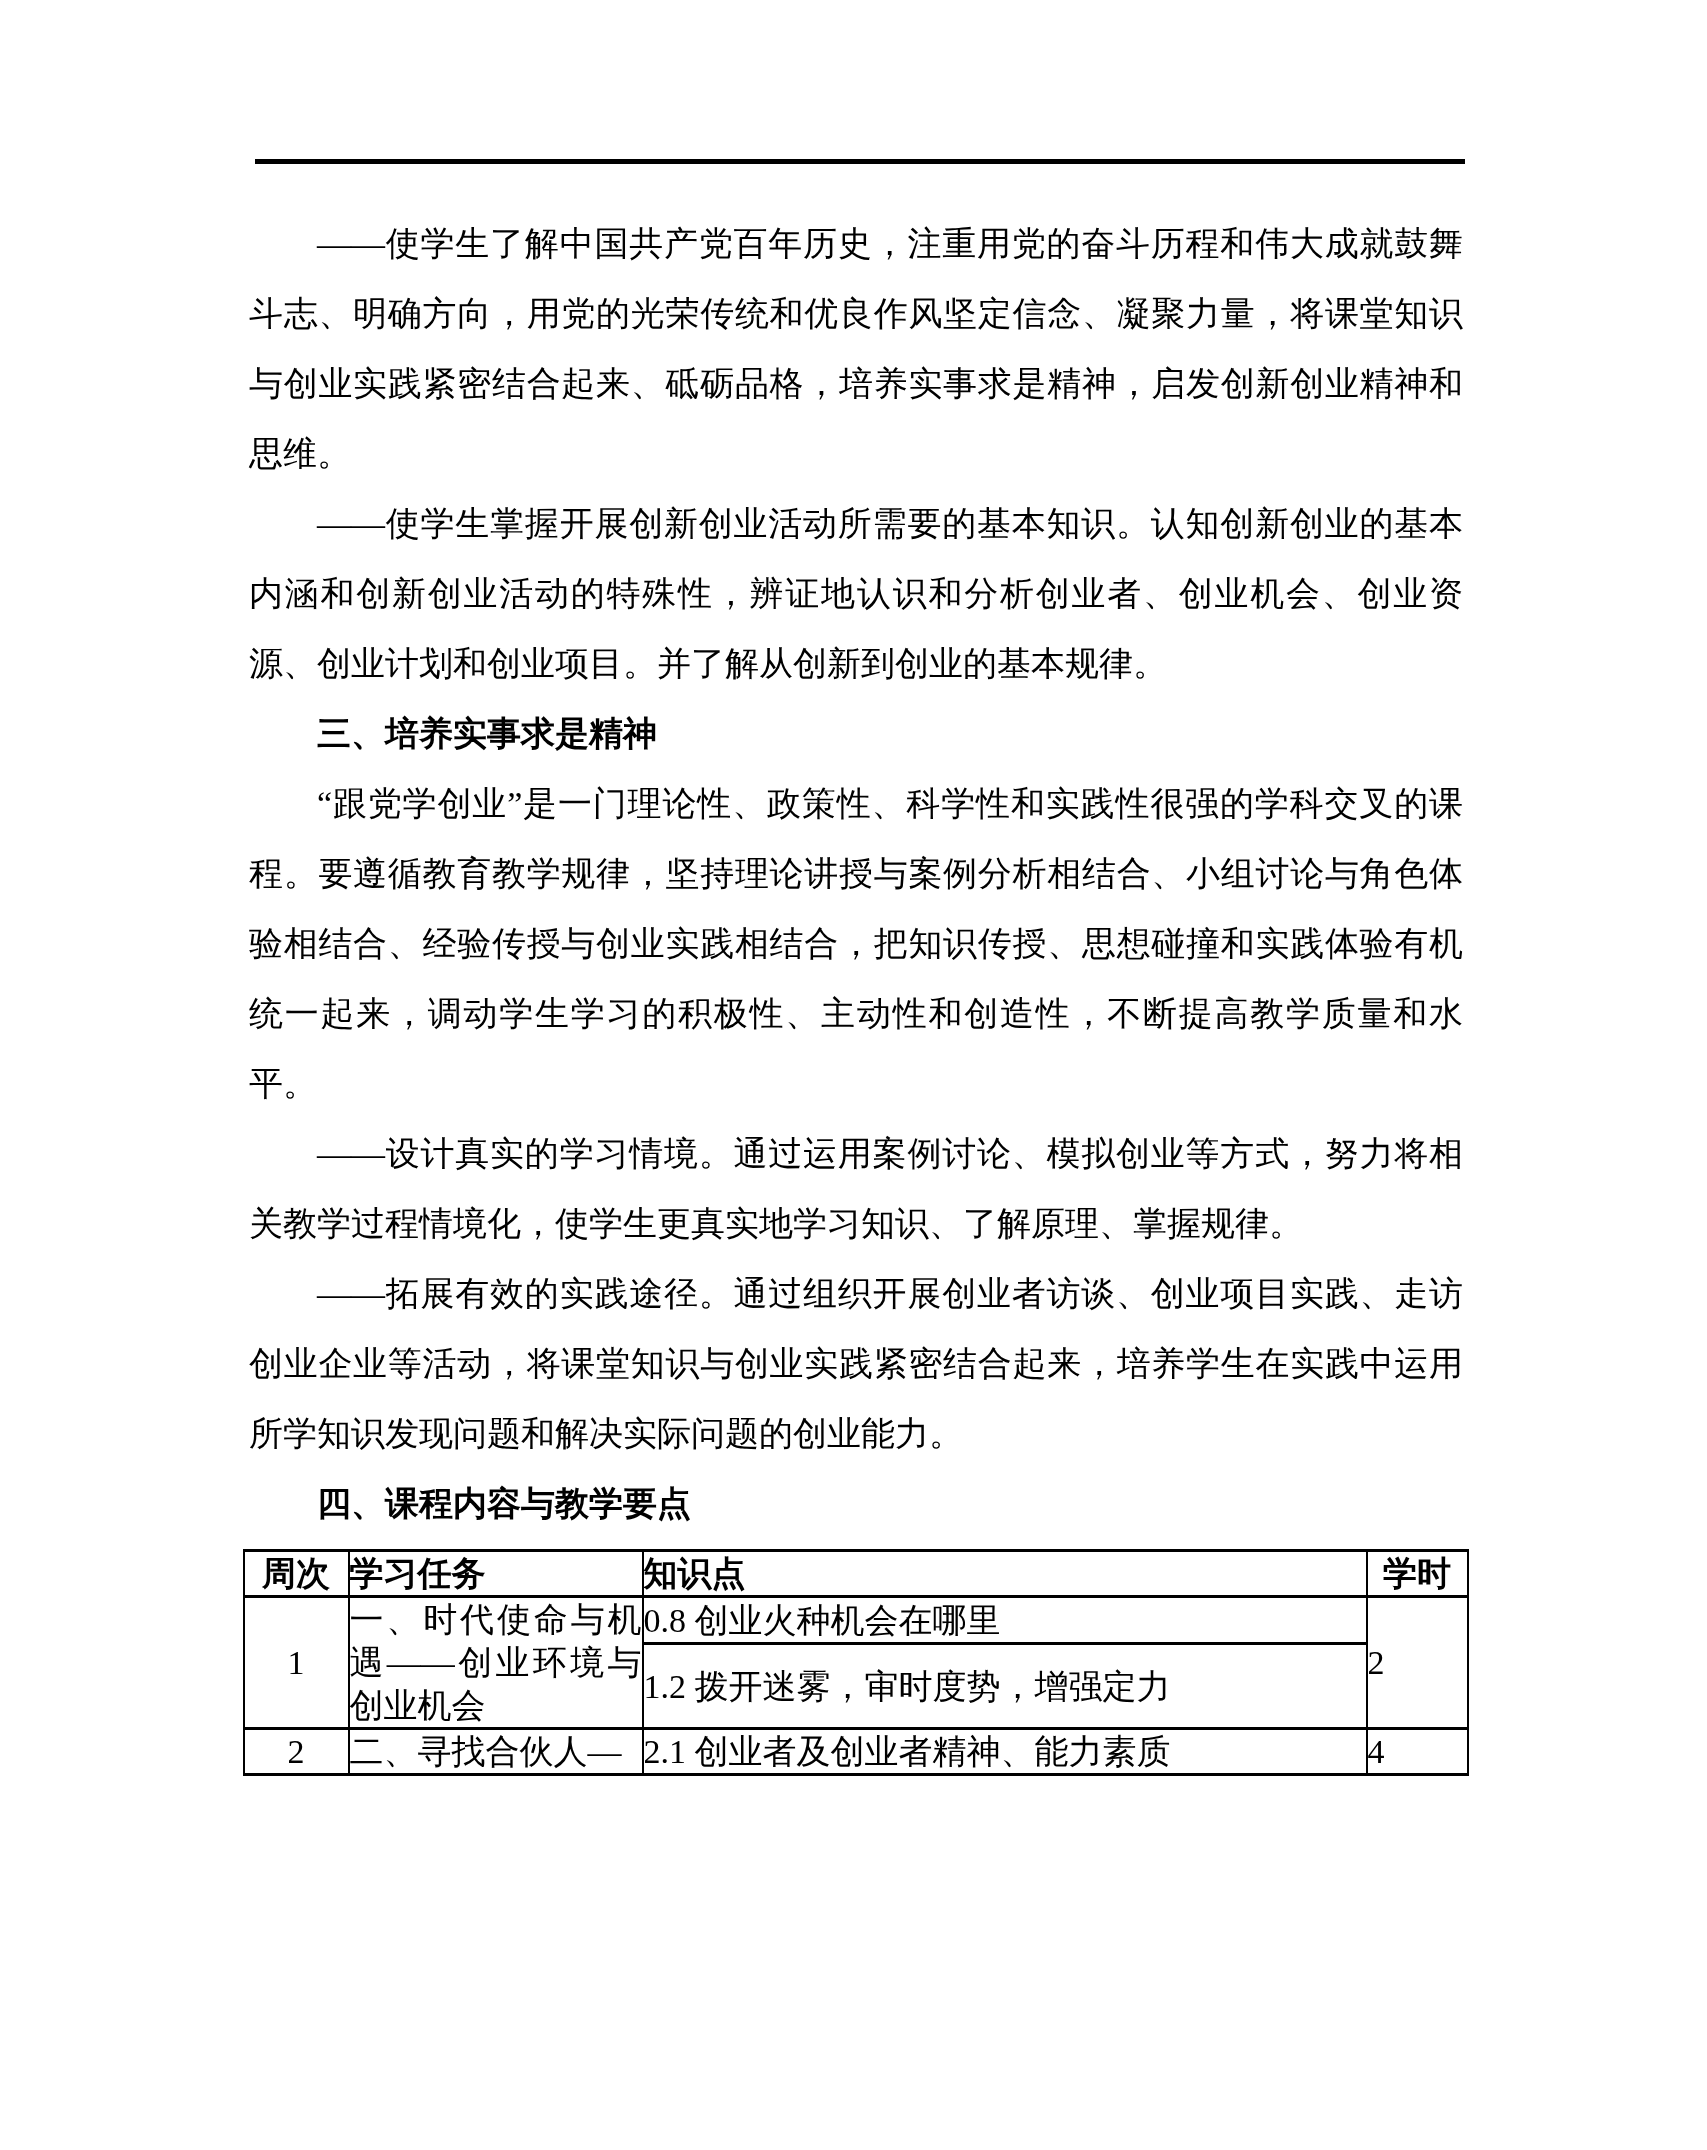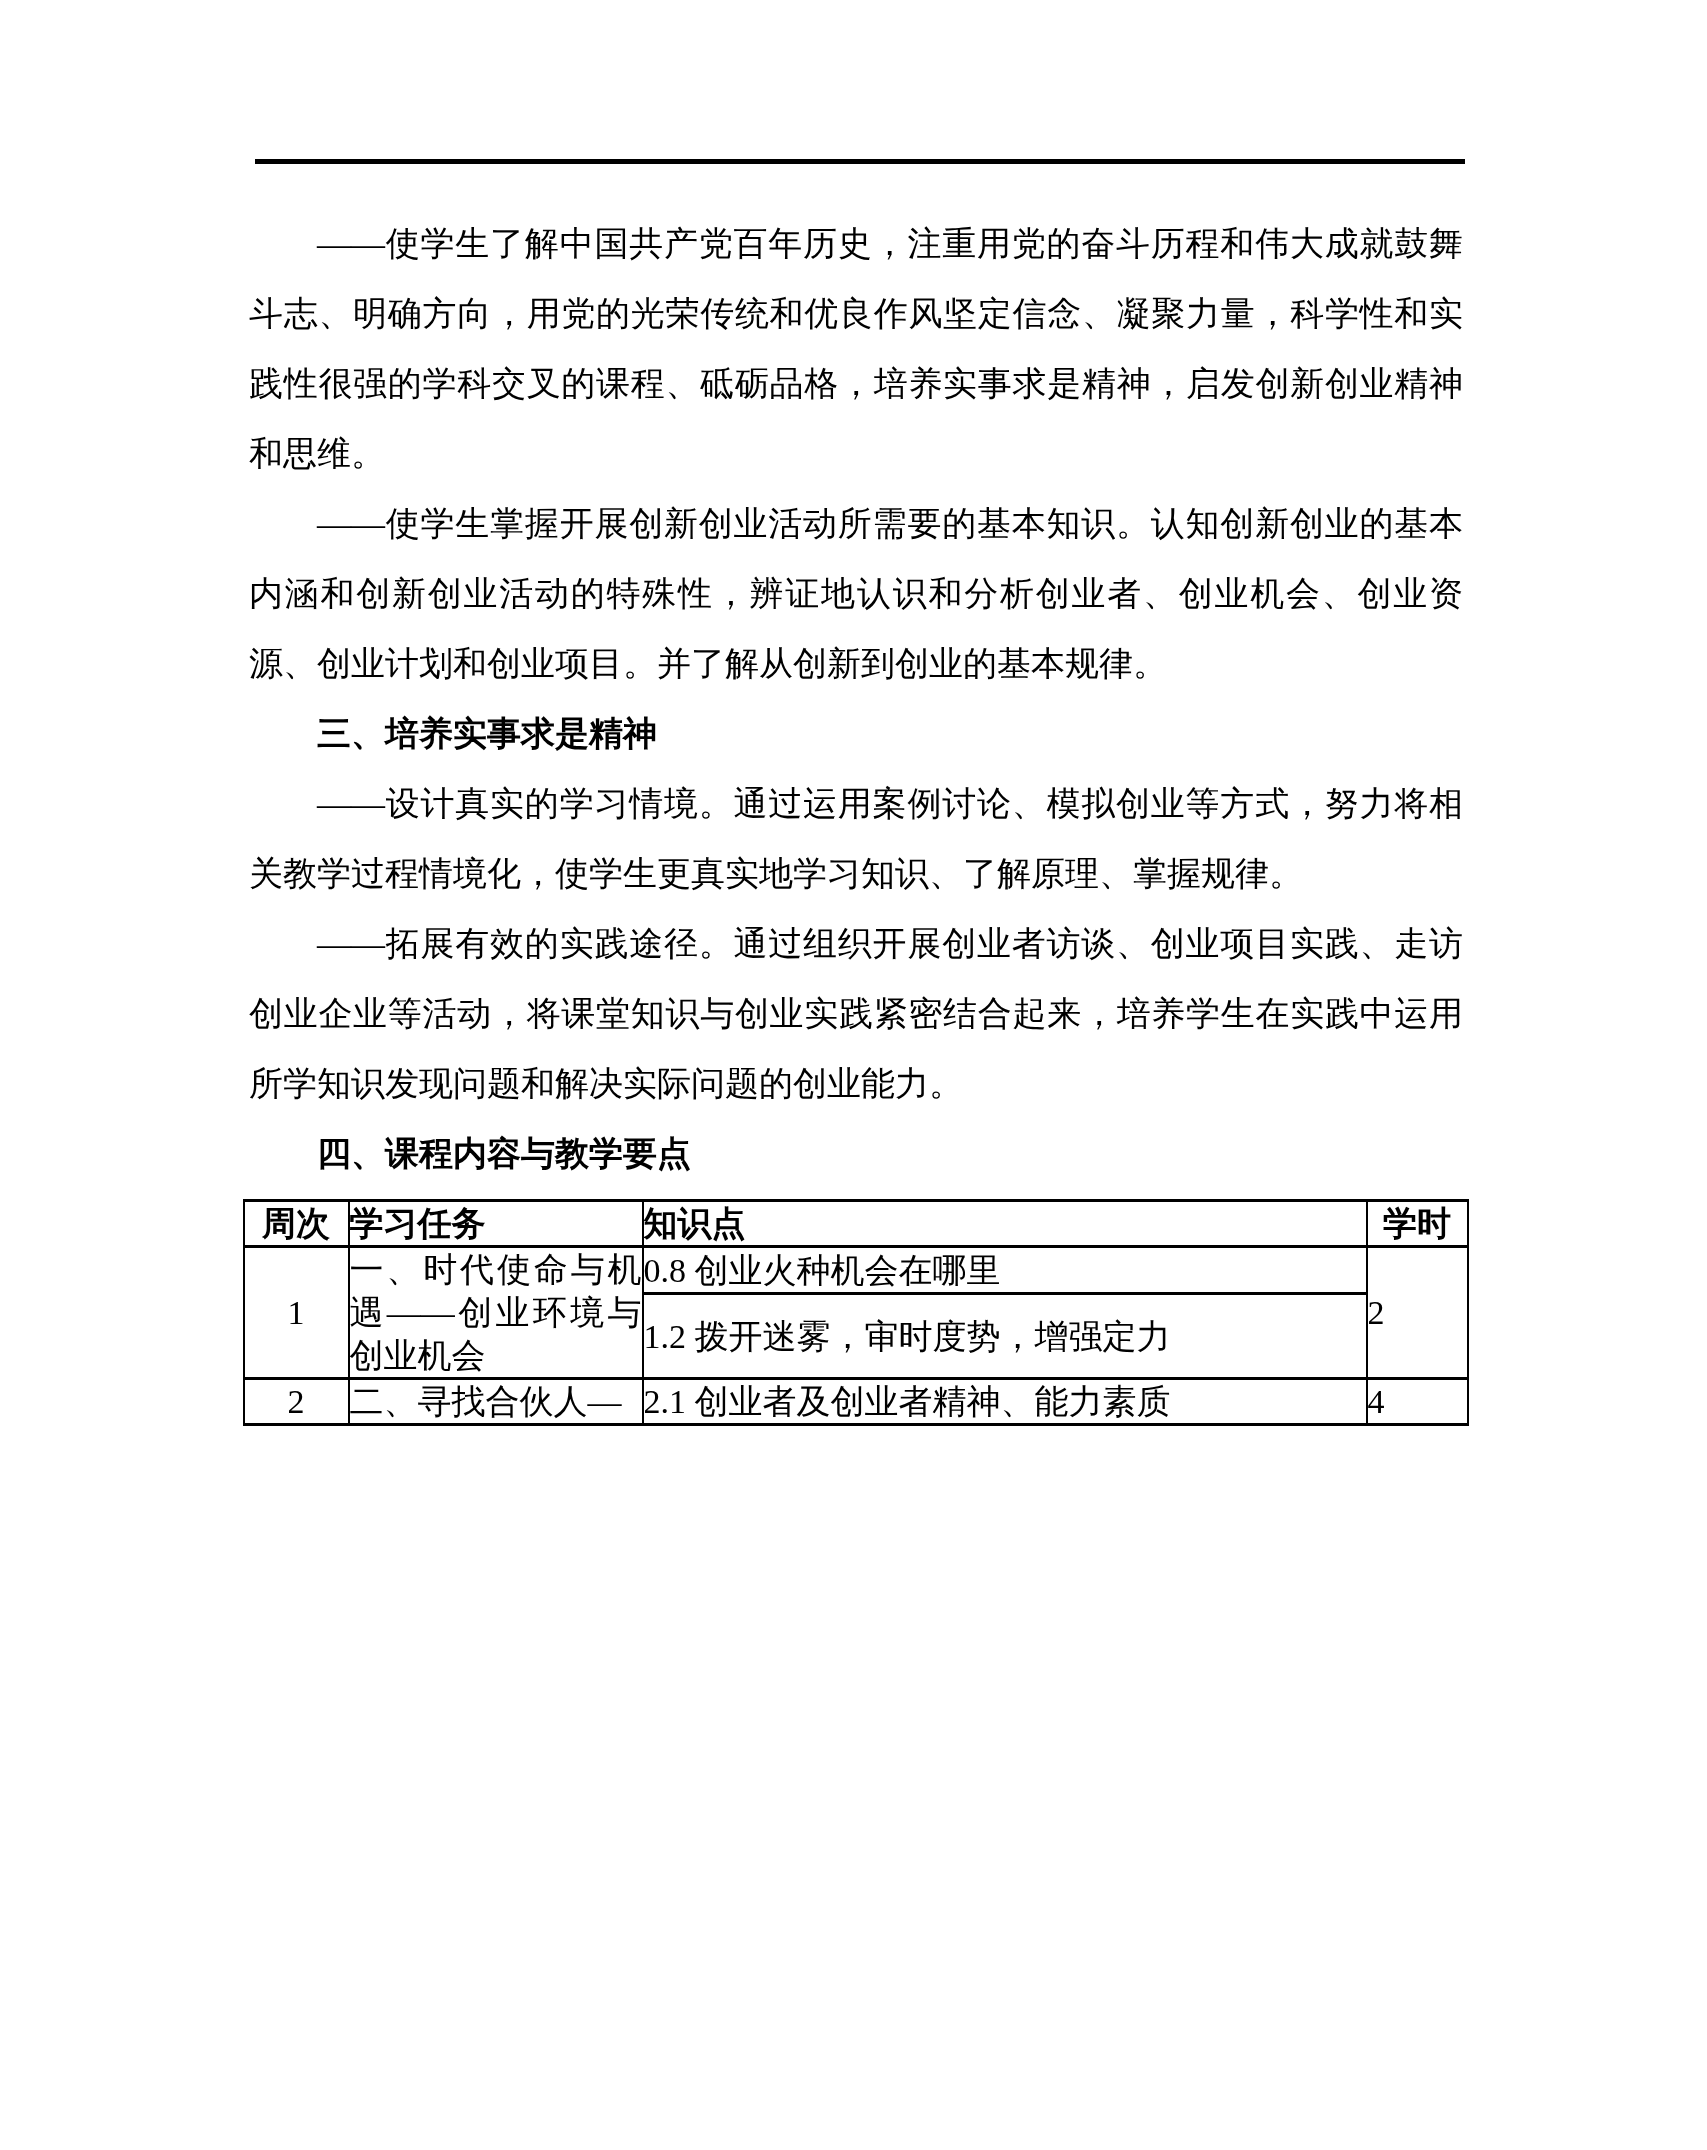--- a/index.html
+++ b/index.html
@@ -82,23 +82,24 @@
   td.hours-cell { text-align: left; padding-left: 16.3px; }
 </style>
 </head>
 <body>
 
 <div class="page">
 
   <div class="header-rule"></div>
 
   <div class="content">
-    <p class="para">——使学生了解中国共产党百年历史，注重用党的奋斗历程和伟大成就鼓舞斗志、明确方向，用党的光荣传统和优良作风坚定信念、凝聚力量，科学性和实践性很强的学科交叉的课程、砥砺品格，培养实事求是精神，启发创新创业精神和思维。</p>
+    <p class="para">——使学生了解中国共产党百年历史，注重用党的奋斗历程和伟大成就鼓舞斗志、明确方向，用党的光荣传统和优良作风坚定信念、凝聚力量，将课堂知识与创业实践紧密结合起来、砥砺品格，培养实事求是精神，启发创新创业精神和思维。</p>
     <p class="para">——使学生掌握开展创新创业活动所需要的基本知识。认知创新创业的基本内涵和创新创业活动的特殊性，辨证地认识和分析创业者、创业机会、创业资源、创业计划和创业项目。并了解从创新到创业的基本规律。</p>
     <p class="para heading">三、培养实事求是精神</p>
+    <p class="para">“跟党学创业”是一门理论性、政策性、科学性和实践性很强的学科交叉的课程。要遵循教育教学规律，坚持理论讲授与案例分析相结合、小组讨论与角色体验相结合、经验传授与创业实践相结合，把知识传授、思想碰撞和实践体验有机统一起来，调动学生学习的积极性、主动性和创造性，不断提高教学质量和水平。</p>
     <p class="para">——设计真实的学习情境。通过运用案例讨论、模拟创业等方式，努力将相关教学过程情境化，使学生更真实地学习知识、了解原理、掌握规律。</p>
     <p class="para">——拓展有效的实践途径。通过组织开展创业者访谈、创业项目实践、走访创业企业等活动，将课堂知识与创业实践紧密结合起来，培养学生在实践中运用所学知识发现问题和解决实际问题的创业能力。</p>
     <p class="para heading">四、课程内容与教学要点</p>
 
     <table class="schedule">
       <colgroup>
         <col class="c-week">
         <col class="c-task">
         <col class="c-points">
         <col class="c-hours">

